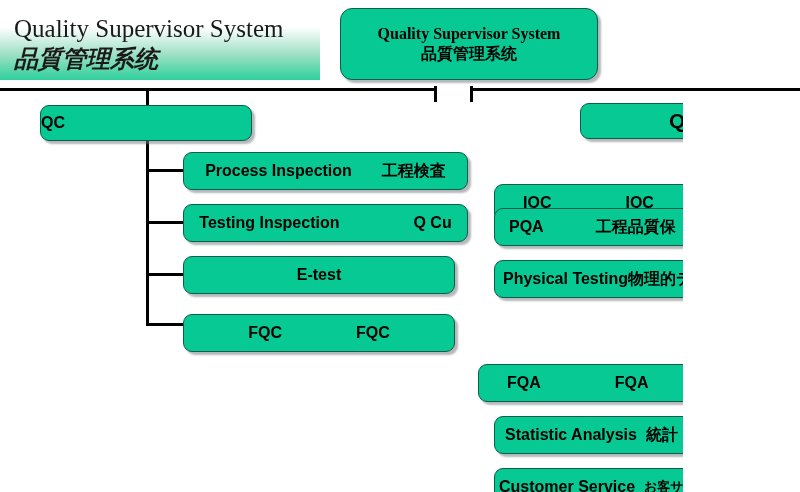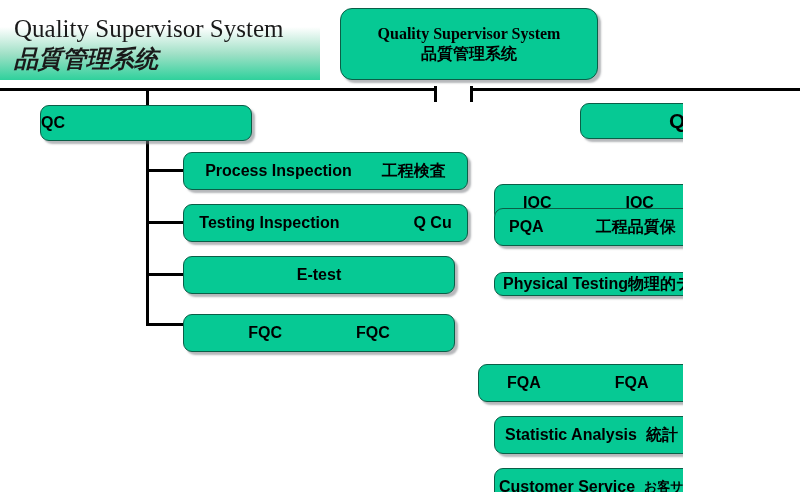--- a/index.html
+++ b/index.html
@@ -133,21 +133,21 @@
     <span class="gap-lg"></span>
     <span class="seg">IQC</span>
   </div>
 
   <div class="node leaf spread" style="left:494px; top:208px; width:230px; height:38px;">
     <span class="seg">PQA</span>
     <span class="gap-md"></span>
     <span class="seg cjk">工程品質保</span>
   </div>
 
-  <div class="node leaf spread" style="left:494px; top:272px; width:230px; height:24px; padding:0 0 0 8px;">
+  <div class="node leaf spread" style="left:494px; top:260px; width:230px; height:38px; padding:0 0 0 8px;">
     <span class="seg">Physical Testing</span>
     <span class="seg cjk">物理的テ</span>
   </div>
 
 
   <div class="node leaf spread" style="left:478px; top:364px; width:230px; height:38px; padding-left:28px;">
     <span class="seg">FQA</span>
     <span class="gap-lg"></span>
     <span class="seg">FQA</span>
   </div>

